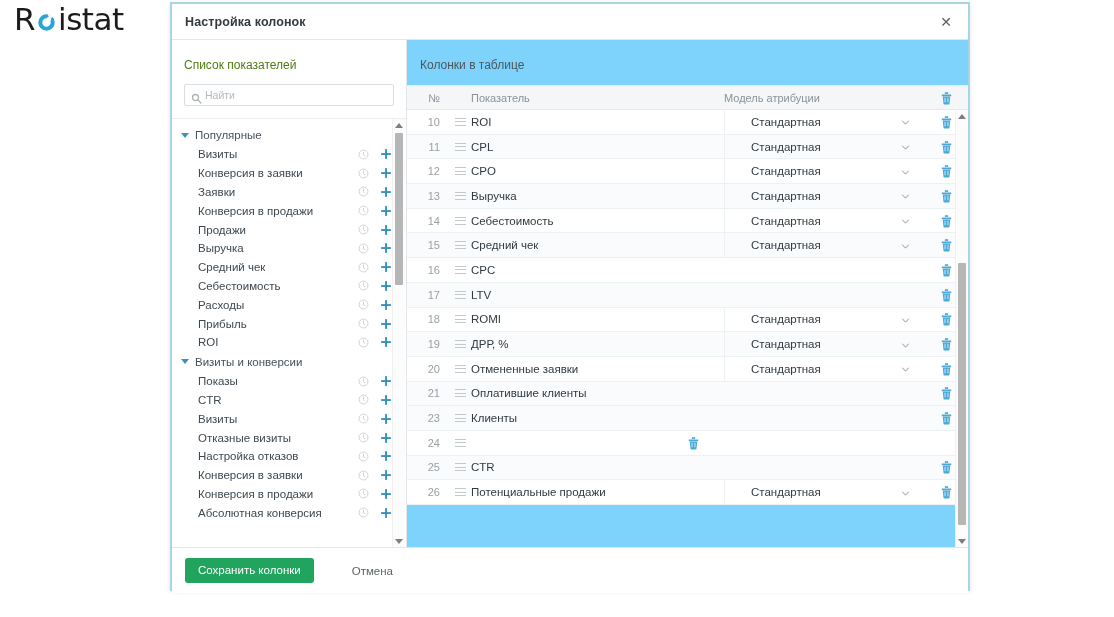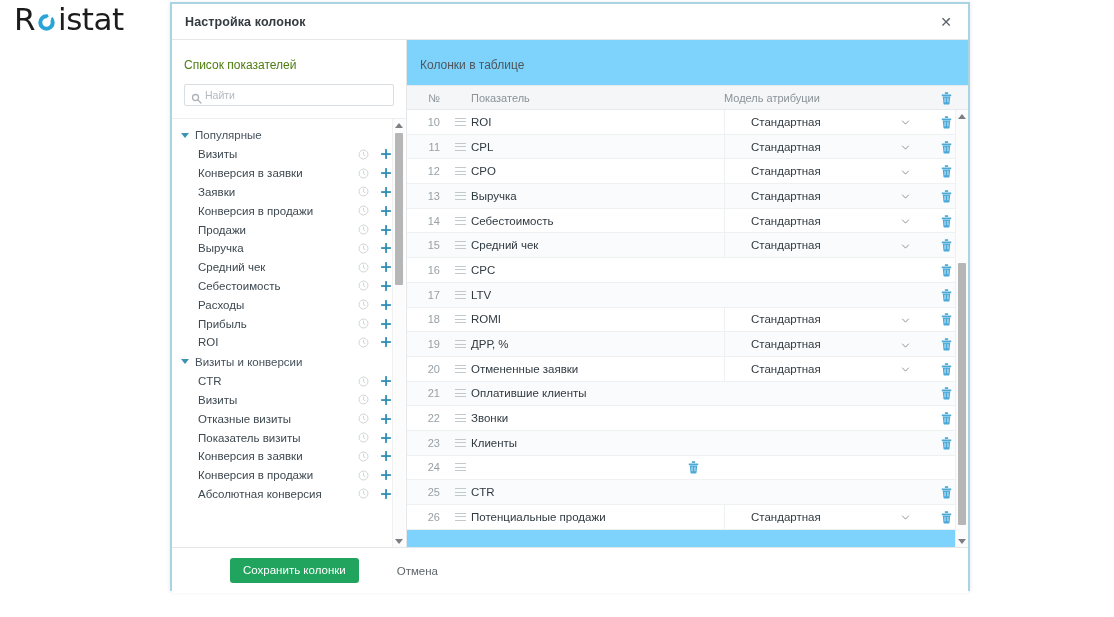--- a/index.html
+++ b/index.html
@@ -375,21 +375,20 @@
   .btn-save {
     background: #21a45d;
     color: #ffffff;
     border: none;
     border-radius: 3px;
     font-size: 11.5px;
     font-family: inherit;
     padding: 7px 13px;
     cursor: pointer;
     line-height: 1;
-    margin-left: 45px;
   }
   .btn-cancel {
     background: transparent;
     border: none;
     color: #5e6569;
     font-size: 11.5px;
     font-family: inherit;
     margin-left: 34px;
     cursor: pointer;
     padding: 6px 4px;
@@ -559,20 +558,31 @@
               <span class="plus-icon"><svg viewBox="0 0 14 14" width="12" height="12" aria-hidden="true">
                   <rect x="6" y="1.3" width="2.1" height="11.4" fill="#2e8fb5"></rect>
                   <rect x="1.3" y="6" width="11.4" height="2.1" fill="#2e8fb5"></rect>
                 </svg></span>
             </div>
             <div class="group-header">
               <span class="caret"></span>
               <span>Визиты и конверсии</span>
             </div>
             <div class="metric-row">
+              <span class="metric-name">Показы</span>
+              <span class="info-icon"><svg viewBox="0 0 14 14" width="11" height="11" aria-hidden="true">
+                  <circle cx="7" cy="7" r="5.7" fill="none" stroke="#b9c0c5" stroke-width="1.1"></circle>
+                  <path d="M7 3.9 v3.3 l2 1.2" fill="none" stroke="#b9c0c5" stroke-width="1.1" stroke-linecap="round"></path>
+                </svg></span>
+              <span class="plus-icon"><svg viewBox="0 0 14 14" width="12" height="12" aria-hidden="true">
+                  <rect x="6" y="1.3" width="2.1" height="11.4" fill="#2e8fb5"></rect>
+                  <rect x="1.3" y="6" width="11.4" height="2.1" fill="#2e8fb5"></rect>
+                </svg></span>
+            </div>
+            <div class="metric-row">
               <span class="metric-name">CTR</span>
               <span class="info-icon"><svg viewBox="0 0 14 14" width="11" height="11" aria-hidden="true">
                   <circle cx="7" cy="7" r="5.7" fill="none" stroke="#b9c0c5" stroke-width="1.1"></circle>
                   <path d="M7 3.9 v3.3 l2 1.2" fill="none" stroke="#b9c0c5" stroke-width="1.1" stroke-linecap="round"></path>
                 </svg></span>
               <span class="plus-icon"><svg viewBox="0 0 14 14" width="12" height="12" aria-hidden="true">
                   <rect x="6" y="1.3" width="2.1" height="11.4" fill="#2e8fb5"></rect>
                   <rect x="1.3" y="6" width="11.4" height="2.1" fill="#2e8fb5"></rect>
                 </svg></span>
             </div>
@@ -592,21 +602,21 @@
               <span class="info-icon"><svg viewBox="0 0 14 14" width="11" height="11" aria-hidden="true">
                   <circle cx="7" cy="7" r="5.7" fill="none" stroke="#b9c0c5" stroke-width="1.1"></circle>
                   <path d="M7 3.9 v3.3 l2 1.2" fill="none" stroke="#b9c0c5" stroke-width="1.1" stroke-linecap="round"></path>
                 </svg></span>
               <span class="plus-icon"><svg viewBox="0 0 14 14" width="12" height="12" aria-hidden="true">
                   <rect x="6" y="1.3" width="2.1" height="11.4" fill="#2e8fb5"></rect>
                   <rect x="1.3" y="6" width="11.4" height="2.1" fill="#2e8fb5"></rect>
                 </svg></span>
             </div>
             <div class="metric-row">
-              <span class="metric-name">Показатель визиты</span>
+              <span class="metric-name">Настройка отказов</span>
               <span class="info-icon"><svg viewBox="0 0 14 14" width="11" height="11" aria-hidden="true">
                   <circle cx="7" cy="7" r="5.7" fill="none" stroke="#b9c0c5" stroke-width="1.1"></circle>
                   <path d="M7 3.9 v3.3 l2 1.2" fill="none" stroke="#b9c0c5" stroke-width="1.1" stroke-linecap="round"></path>
                 </svg></span>
               <span class="plus-icon"><svg viewBox="0 0 14 14" width="12" height="12" aria-hidden="true">
                   <rect x="6" y="1.3" width="2.1" height="11.4" fill="#2e8fb5"></rect>
                   <rect x="1.3" y="6" width="11.4" height="2.1" fill="#2e8fb5"></rect>
                 </svg></span>
             </div>
             <div class="metric-row">
@@ -994,43 +1004,20 @@
               <div class="col-del">
                 <span class="trash-icon"><svg viewBox="0 0 16 17" width="13" height="14" aria-hidden="true">
                     <rect x="2.2" y="4.2" width="11.6" height="2.1" fill="currentColor"></rect>
                     <rect x="6" y="1.4" width="4" height="2.1" fill="currentColor"></rect>
                     <path d="M3.4 6.6h9.2l-.9 9.1a.9.9 0 0 1-.9.8H5.2a.9.9 0 0 1-.9-.8z" fill="currentColor"></path>
                     <rect x="5.6" y="8.2" width="1.2" height="5.6" fill="#ffffff" opacity=".75"></rect>
                     <rect x="9.2" y="8.2" width="1.2" height="5.6" fill="#ffffff" opacity=".75"></rect>
                   </svg></span>
               </div>
             </div>
-            <div class="table-row">
-              <div class="col-num">22</div>
-              <div class="col-handle">
-                <span class="drag-handle">
-                  <span></span>
-                  <span></span>
-                  <span></span>
-                </span>
-              </div>
-              <div class="col-name">Звонки</div>
-              <div class="col-attr">
-                <div class="attr-select empty"></div>
-              </div>
-              <div class="col-del">
-                <span class="trash-icon"><svg viewBox="0 0 16 17" width="13" height="14" aria-hidden="true">
-                    <rect x="2.2" y="4.2" width="11.6" height="2.1" fill="currentColor"></rect>
-                    <rect x="6" y="1.4" width="4" height="2.1" fill="currentColor"></rect>
-                    <path d="M3.4 6.6h9.2l-.9 9.1a.9.9 0 0 1-.9.8H5.2a.9.9 0 0 1-.9-.8z" fill="currentColor"></path>
-                    <rect x="5.6" y="8.2" width="1.2" height="5.6" fill="#ffffff" opacity=".75"></rect>
-                    <rect x="9.2" y="8.2" width="1.2" height="5.6" fill="#ffffff" opacity=".75"></rect>
-                  </svg></span>
-              </div>
-            </div>
             <div class="table-row alt">
               <div class="col-num">23</div>
               <div class="col-handle">
                 <span class="drag-handle">
                   <span></span>
                   <span></span>
                   <span></span>
                 </span>
               </div>
               <div class="col-name">Клиенты</div>

